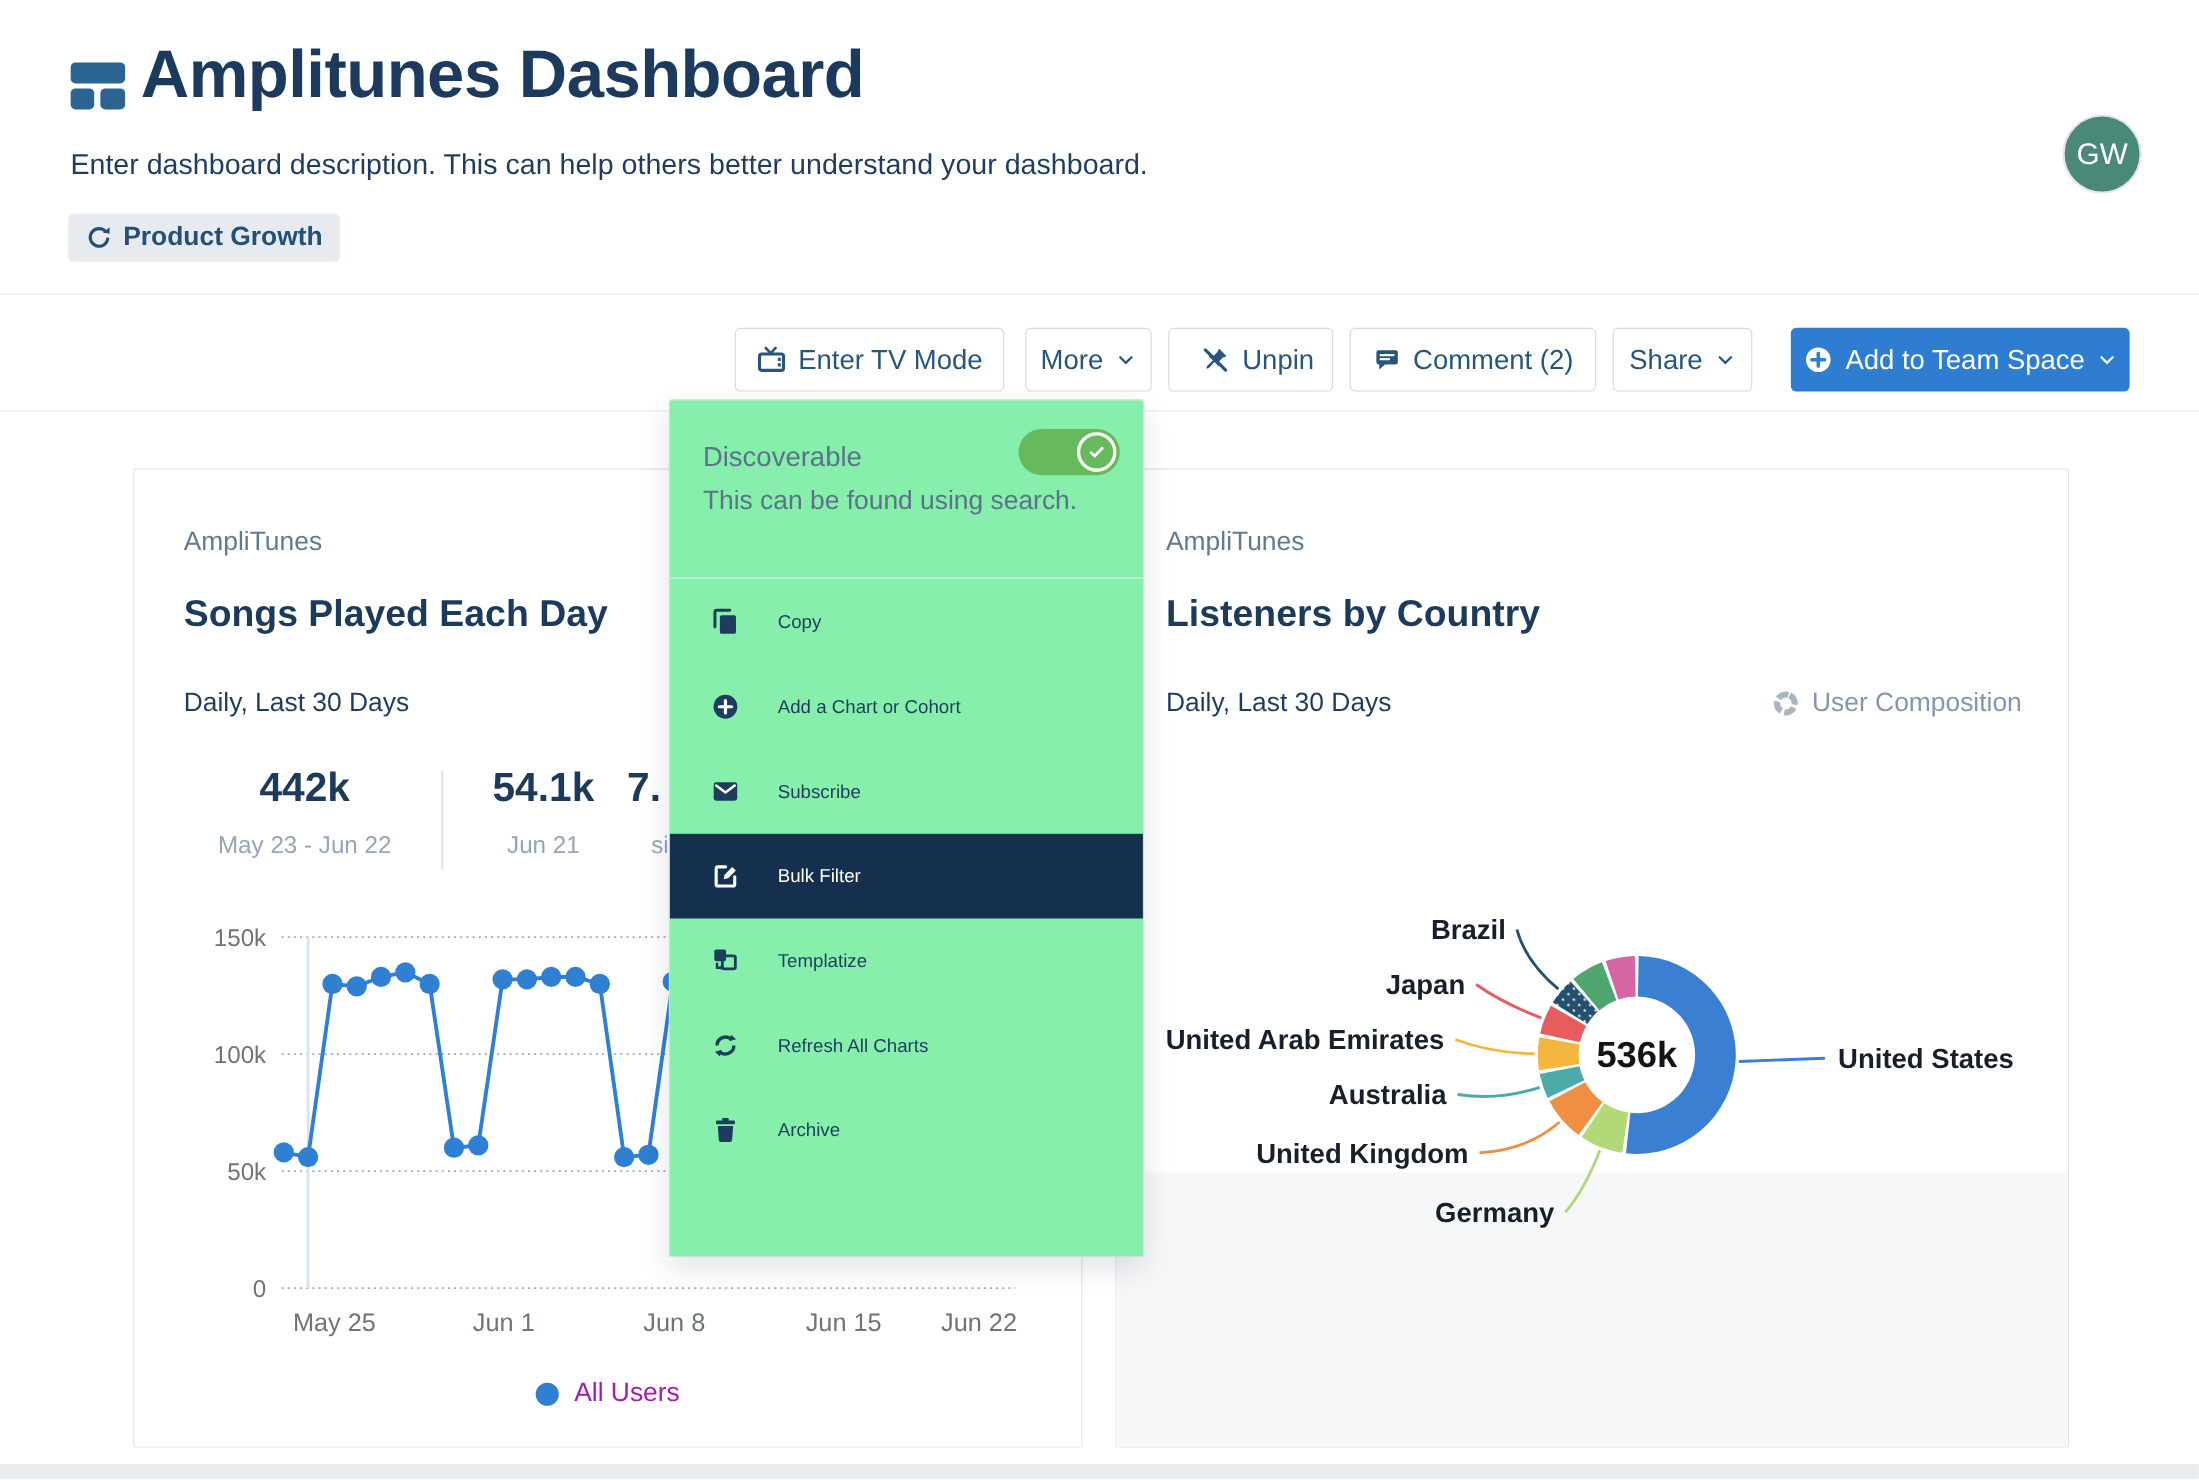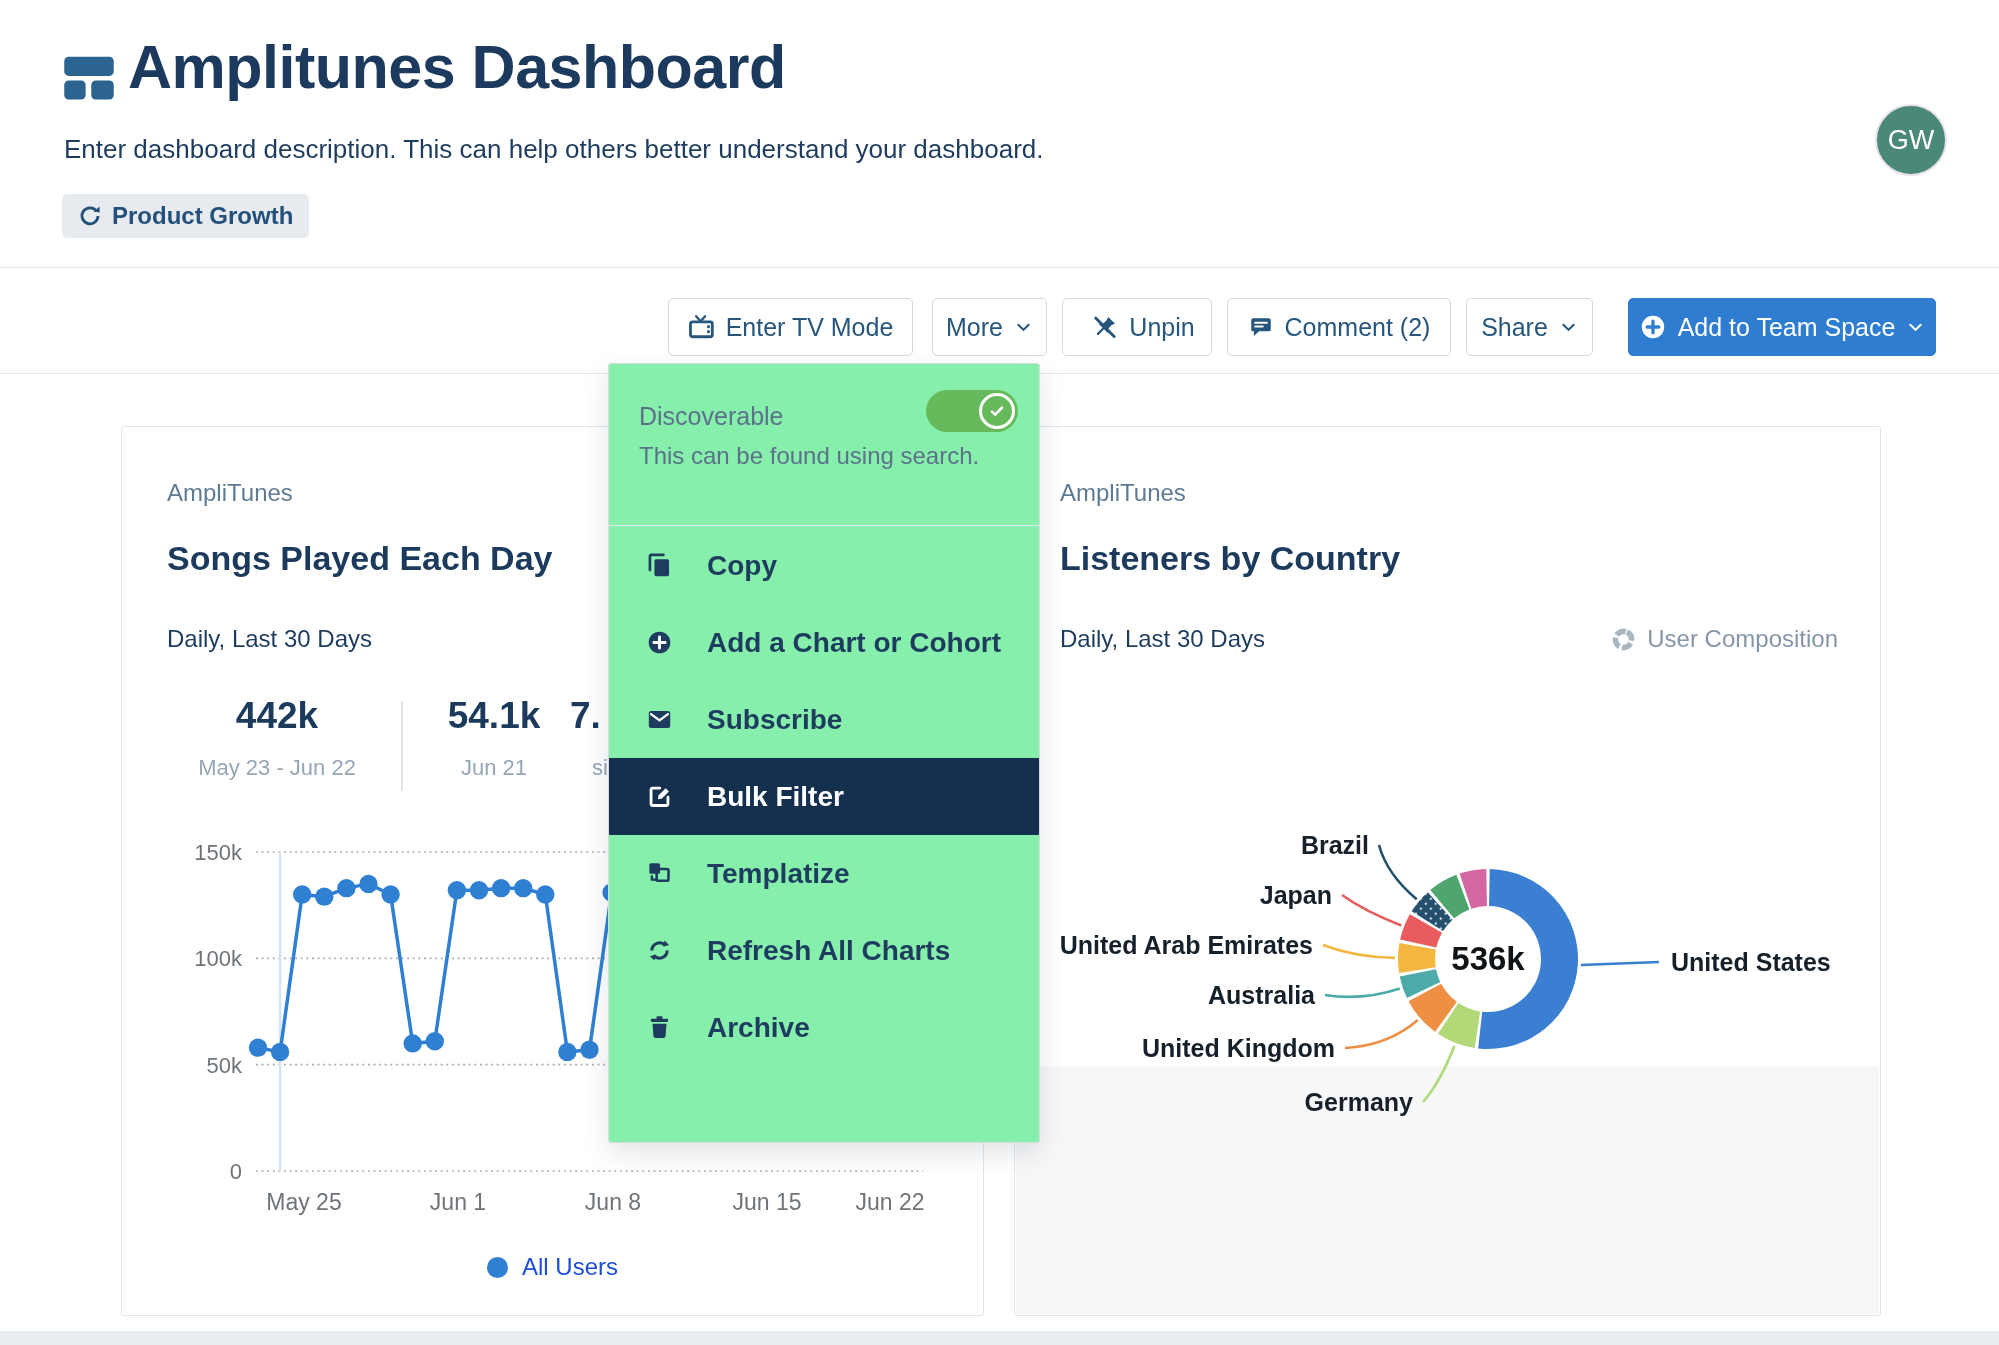--- a/index.html
+++ b/index.html
@@ -42,38 +42,38 @@
   #stat-1 { left:55px; width:200px; } #stat-2 { left:292px; width:160px; }
   #stat-3 { left:448px; width:150px; text-align:left; }
   .stat-value { font-size:37px; font-weight:700; color:#1b3a5c; }
   .stat-caption { margin-top:18px; font-size:22px; color:#95a6b7; }
   #stat-3 .stat-caption { padding-left:22px; }
   #stat-divider { position:absolute; left:279px; top:274px; width:2px; height:90px; background:#e0e4e8; }
 
   #line-chart { position:absolute; left:0; top:0; width:863px; height:890px; pointer-events:none; }
   #legend { position:absolute; left:0; right:0; top:826px; display:flex; align-items:center; justify-content:center; gap:14px; cursor:pointer; }
   #legend .dot { width:21px; height:21px; border-radius:50%; background:#2f7fd3; }
-  #legend .lbl { font-size:24px; color:#1d4ed8; }
+  #legend .lbl { font-size:24px; color:#a21caf; }
 
   
   #mode-row { position:absolute; right:42px; top:198px; display:flex; align-items:center; gap:10px; color:#8496a8; font-size:24px; cursor:pointer; }
   #gray-band { position:absolute; left:1px; right:1px; top:639px; bottom:1px; background:#f6f7f8; }
   #donut-chart { position:absolute; left:0; top:370px; width:865px; height:519px; }
 
   
   #dropdown { position:absolute; left:608px; top:363px; width:432px; height:780px; background:#86efac;
     border:1.5px solid #d9dde1; border-radius:3px; box-shadow:0 10px 26px rgba(25,45,70,.13); z-index:20; }
   #dd-discoverable { position:absolute; left:30px; top:38px; font-size:25px; color:#5b7289; }
   #dd-toggle { position:absolute; left:317px; top:26px; width:92px; height:42px; border-radius:21px; background:#67ba5c; cursor:pointer; }
   #dd-toggle .knob { position:absolute; right:3px; top:3px; width:36px; height:36px; border-radius:50%;
     background:#67ba5c; border:3px solid #fff; display:flex; align-items:center; justify-content:center; }
   #dd-hint { position:absolute; left:30px; top:78px; width:385px; font-size:24px; color:#5b7289; }
   #dd-divider { position:absolute; left:0; right:0; top:161px; border-top:1.5px solid #e4e7ea; }
   #dd-items { position:absolute; left:0; right:0; top:163px; }
-  .dd-item { --bg:#fff; height:77px; display:flex; align-items:center; padding-left:36px; color:#1d3c5e; font-size:28px; cursor:pointer;font-weight:bold; }
+  .dd-item { --bg:#fff; height:77px; display:flex; align-items:center; padding-left:36px; color:#1d3c5e; font-size:17px; cursor:pointer; }
   .dd-item .ic { width:28px; height:28px; display:flex; align-items:center; justify-content:center; }
   .dd-item .dd-label { margin-left:34px; }
   .dd-item.active { --bg:#15304e; background:#15304e; color:#fff; }
 
   #bottom-strip { position:absolute; left:0; top:1331px; width:1999px; height:14px; background:#e9edf0; border-top:1.5px solid #dcе1e5; }
 
   svg text { font-family:"Liberation Sans", sans-serif; }
 </style>
 </head>
 <body>

